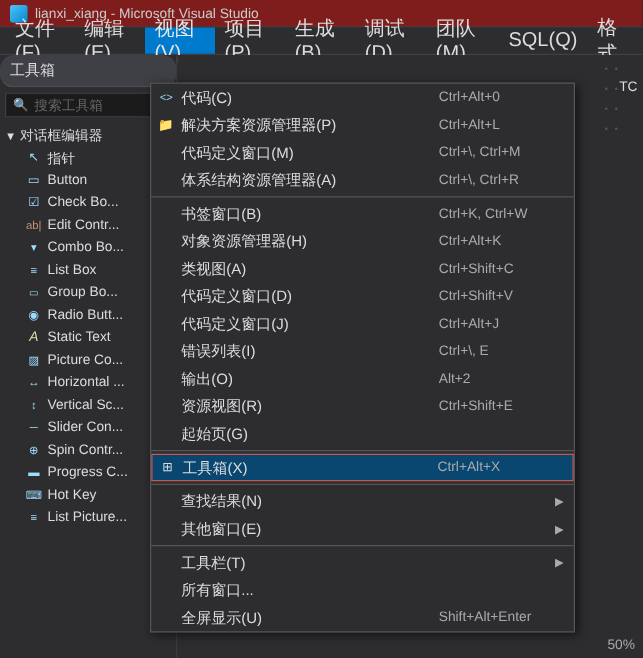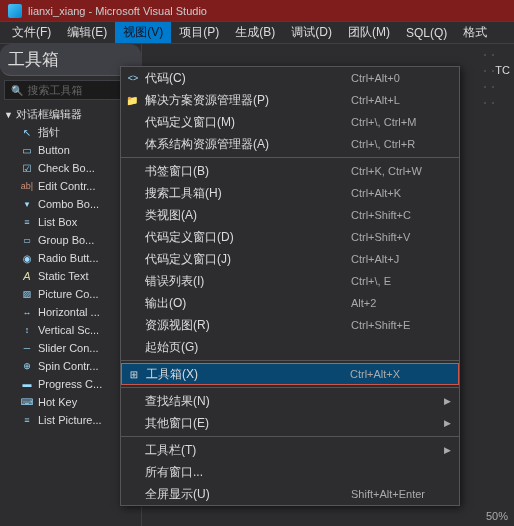--- a/index.html
+++ b/index.html
@@ -40,30 +40,30 @@
     .menu-bar {
       background: #2d2d30;
       height: 22px;
       display: flex;
       align-items: center;
       padding: 0 4px;
       border-bottom: 1px solid #3f3f46;
     }
     .menu-item {
       padding: 2px 8px;
-      font-size: 12px;
+      font-size: 16px;
       color: #dcdcdc;
       cursor: pointer;
       height: 100%;
       display: flex;
       align-items: center;
     }
     .menu-item.active {
       background: #007acc;
-      color: #0f172a;
+      color: #e5e5e5;
     }
 
     
     .main-area {
       display: flex;
       height: calc(526px - 44px);
       position: relative;
     }
 
     
@@ -71,21 +71,21 @@
       width: 142px;
       background: #2d2d30;
       border-right: 1px solid #3f3f46;
       flex-shrink: 0;
       overflow: hidden;
     }
 
     .toolbox-header {
       background: #3f3f46;
       padding: 4px 8px;
-      font-size: 17px;
+      font-size: 12px;
       color: #dcdcdc;
       border-bottom: 1px solid #555;
       border-radius: 11px;
     }
 
     .toolbox-search {
       background: #1b1b1c;
       border: 1px solid #3f3f46;
       margin: 4px 4px;
       padding: 2px 6px;
@@ -407,21 +407,21 @@
 
 
       <div class="dropdown-item separator"></div>
 
       <div class="dropdown-item">
         <span class="dropdown-item-label">书签窗口(B)</span>
         <span class="dropdown-item-shortcut">Ctrl+K, Ctrl+W</span>
       </div>
 
       <div class="dropdown-item">
-        <span class="dropdown-item-label">搜索工具箱(H)</span>
+        <span class="dropdown-item-label">对象资源管理器(H)</span>
         <span class="dropdown-item-shortcut">Ctrl+Alt+K</span>
       </div>
 
       <div class="dropdown-item">
         <span class="dropdown-item-label">类视图(A)</span>
         <span class="dropdown-item-shortcut">Ctrl+Shift+C</span>
       </div>
 
       <div class="dropdown-item">
         <span class="dropdown-item-label">代码定义窗口(D)</span>

